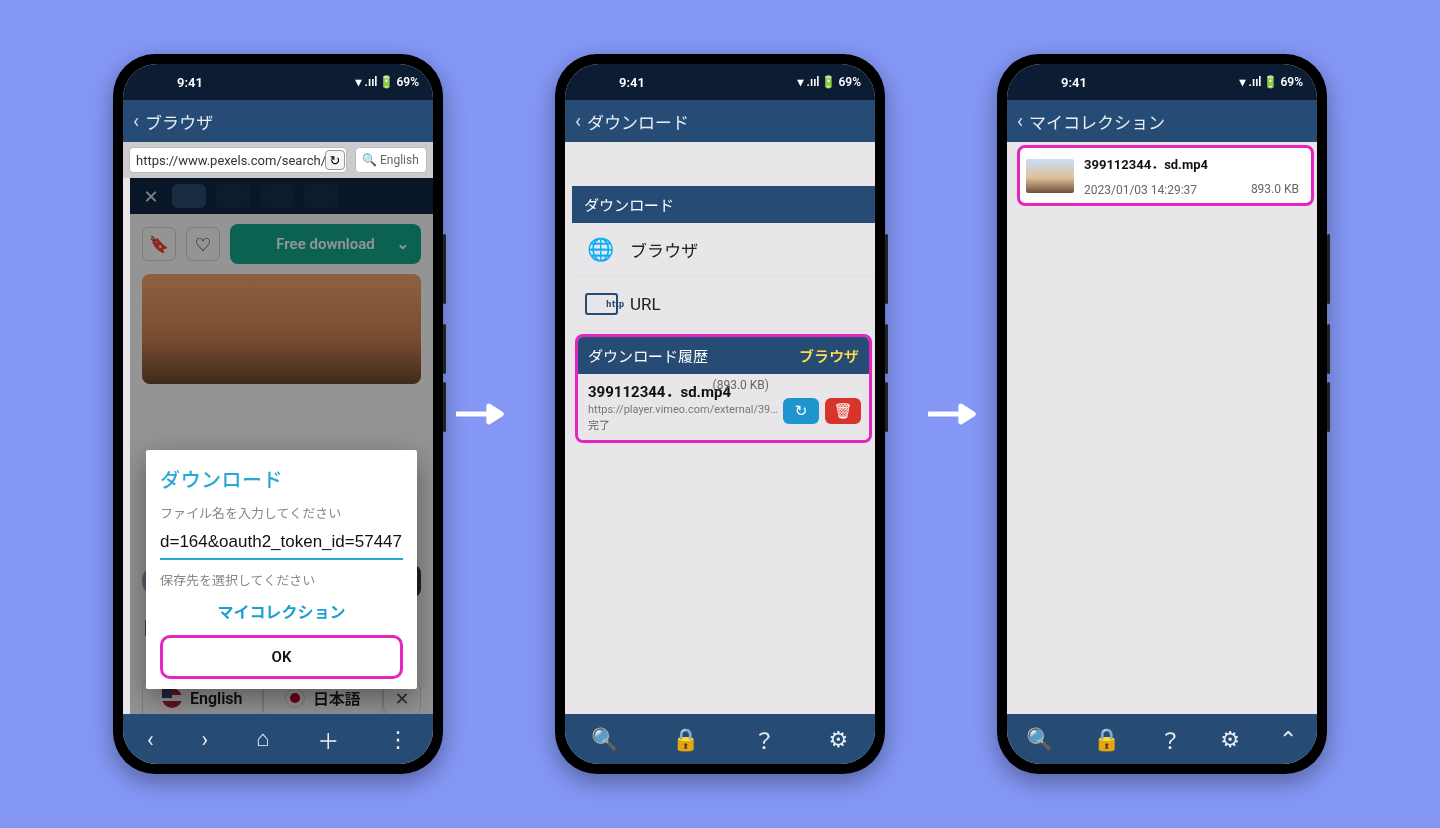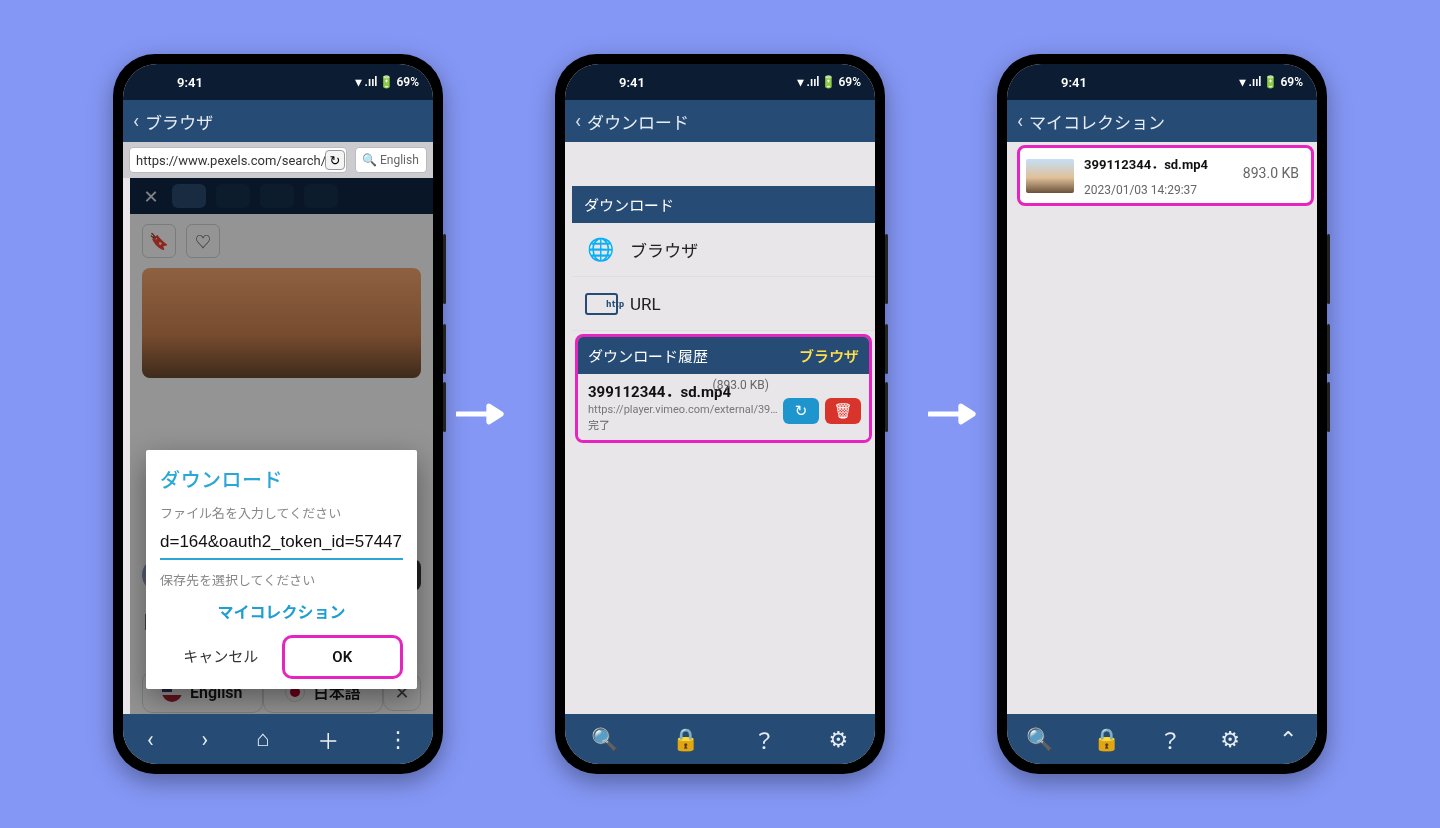--- a/index.html
+++ b/index.html
@@ -396,21 +396,21 @@
     align-items: center;
   }
   .thumb {
     width: 48px; height: 34px;
     background: linear-gradient(#c5dff4, #e0c09a 55%, #6b513b);
     border-radius: 2px;
   }
   .collbox .meta { flex:1; }
   .collbox .meta .n { font-weight: 700; font-size: 13px; color:#111; }
   .collbox .meta .t { font-size: 12px; color:#666; margin-top: 10px; }
-  .collbox .sz { position:absolute; right:12px; bottom:22px; font-size:14px; color:#666; }
+  .collbox .sz { position:absolute; right:12px; bottom:7px; font-size:12px; color:#666; }
 
   .arrow {
     position: absolute;
     width: 52px; height: 28px;
     top: 50%; transform: translateY(-50%);
     color: #fff;
   }
   .arrow svg { width: 100%; height: 100%; }
   .arrow.a1 { left: 456px; }
   .arrow.a2 { left: 928px; }
@@ -453,20 +453,24 @@
         <div class="tabs">
           <div class="close">✕</div>
           <div class="tab active"></div>
           <div class="tab"></div>
           <div class="tab"></div>
           <div class="tab"></div>
         </div>
         <div class="hero-actions">
           <div class="iconbox">🔖</div>
           <div class="iconbox">♡</div>
+          <div class="freedl">
+            <span>Free download</span>
+            <span class="caret">⌄</span>
+          </div>
         </div>
         <div class="hero-img"></div>
 
         <div class="authorrow">
           <div class="avatar"></div>
           <div class="author">Lucia…</div>
           <div class="followicon">👤⁺</div>
           <div class="donate">Donate</div>
         </div>
 
@@ -485,21 +489,20 @@
         </div>
 
         <div class="scrim"></div>
         <div class="dialog">
           <h3>ダウンロード</h3>
           <div class="lbl">ファイル名を入力してください</div>
           <input class="inp" value="d=164&amp;oauth2_token_id=57447761" style="">
           <div class="lbl">保存先を選択してください</div>
           <div class="mycoll">マイコレクション</div>
           <div class="drow">
-            <div class="dbtn">キャンセル</div>
             <div class="okwrap">
               <div class="okbtn">OK</div>
             </div>
           </div>
         </div>
       </div>
 
       <div class="bottombar">
         <span>‹</span>
         <span>›</span>

